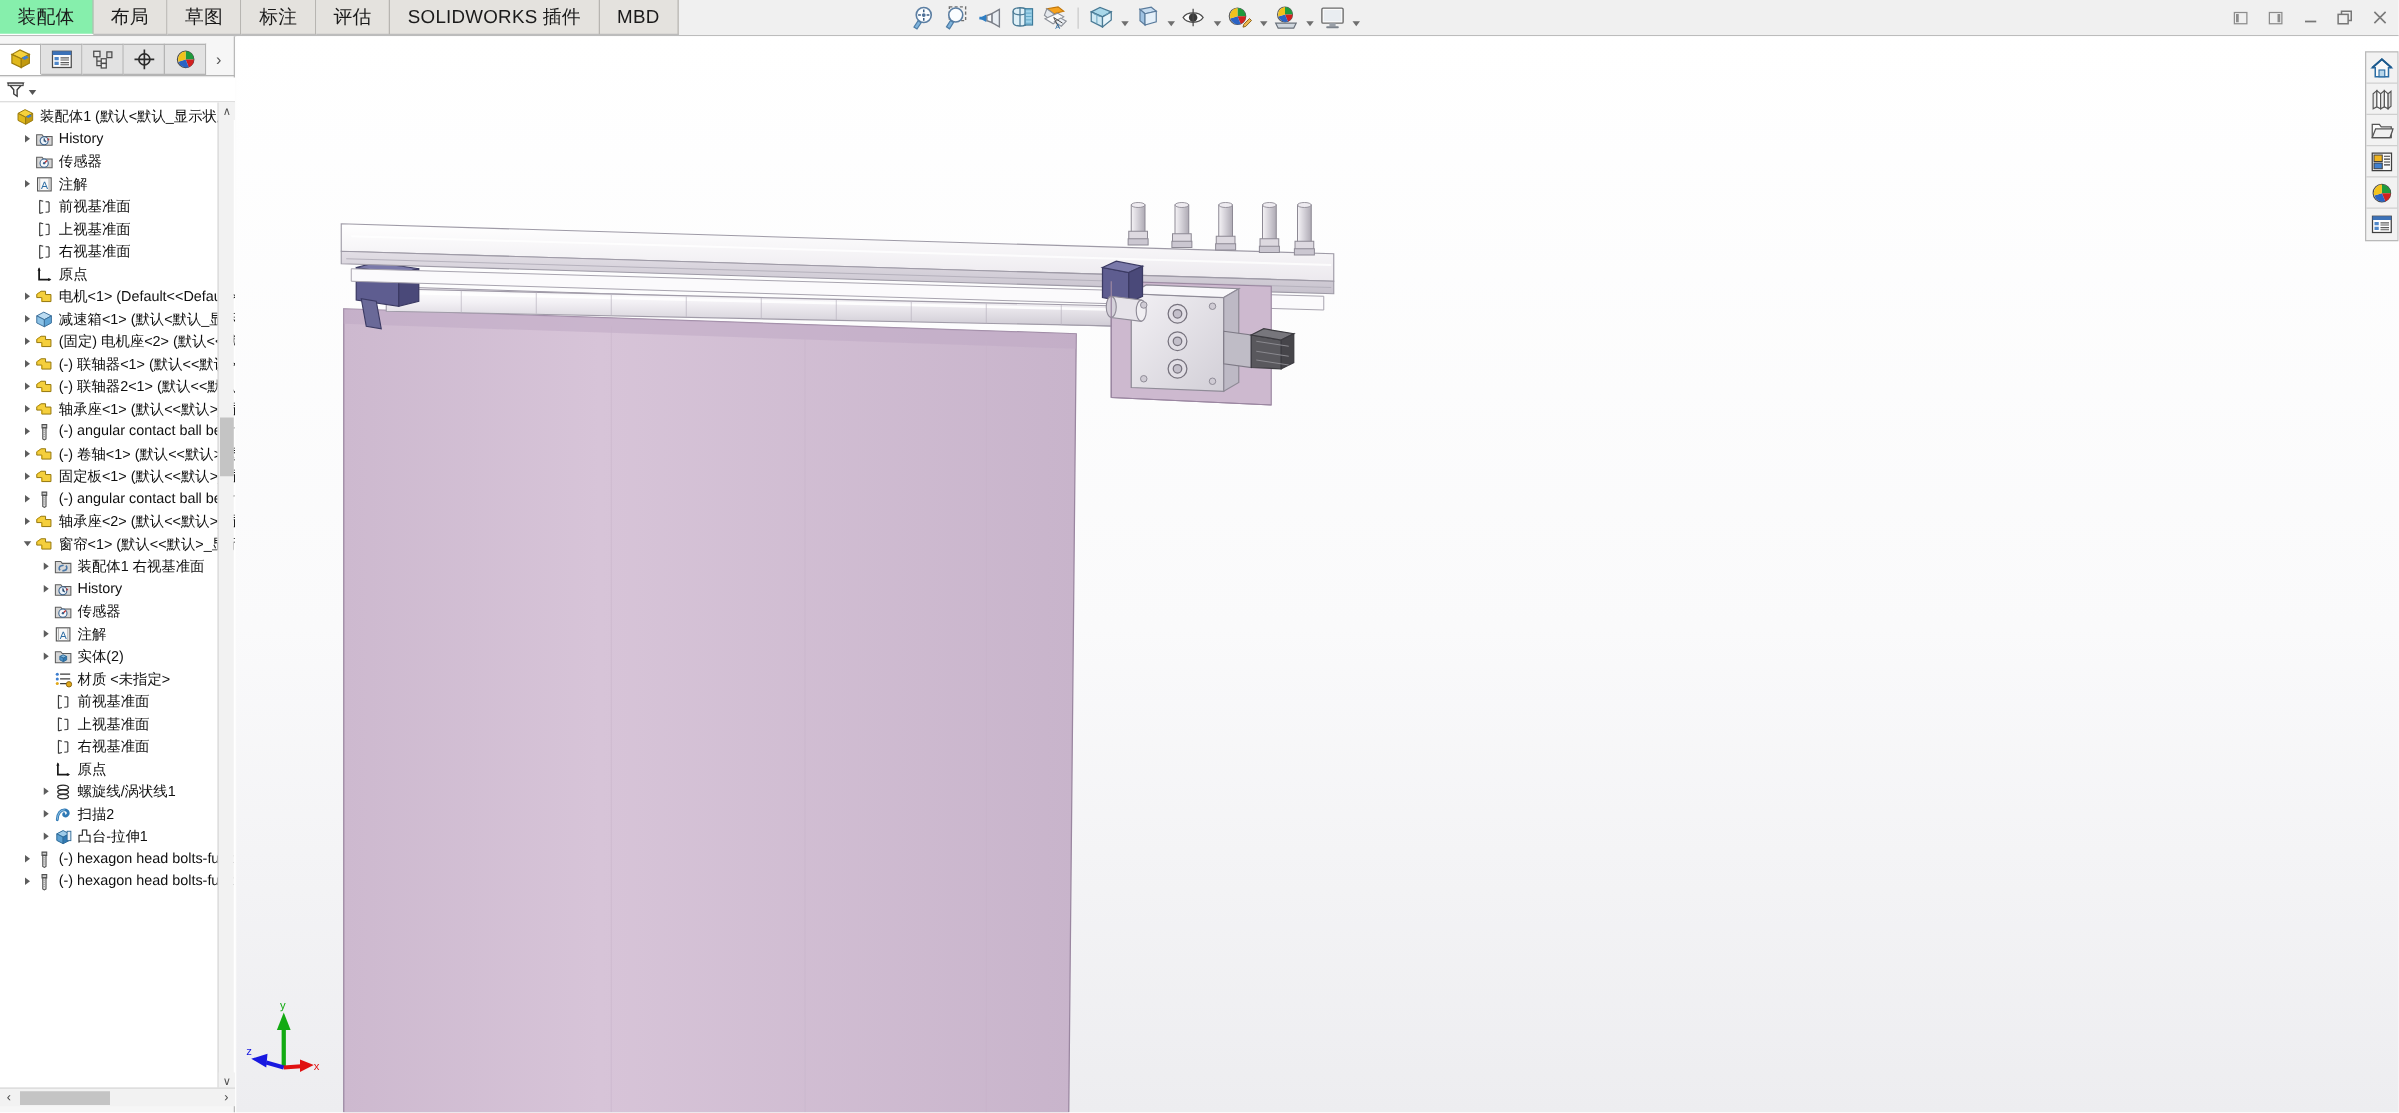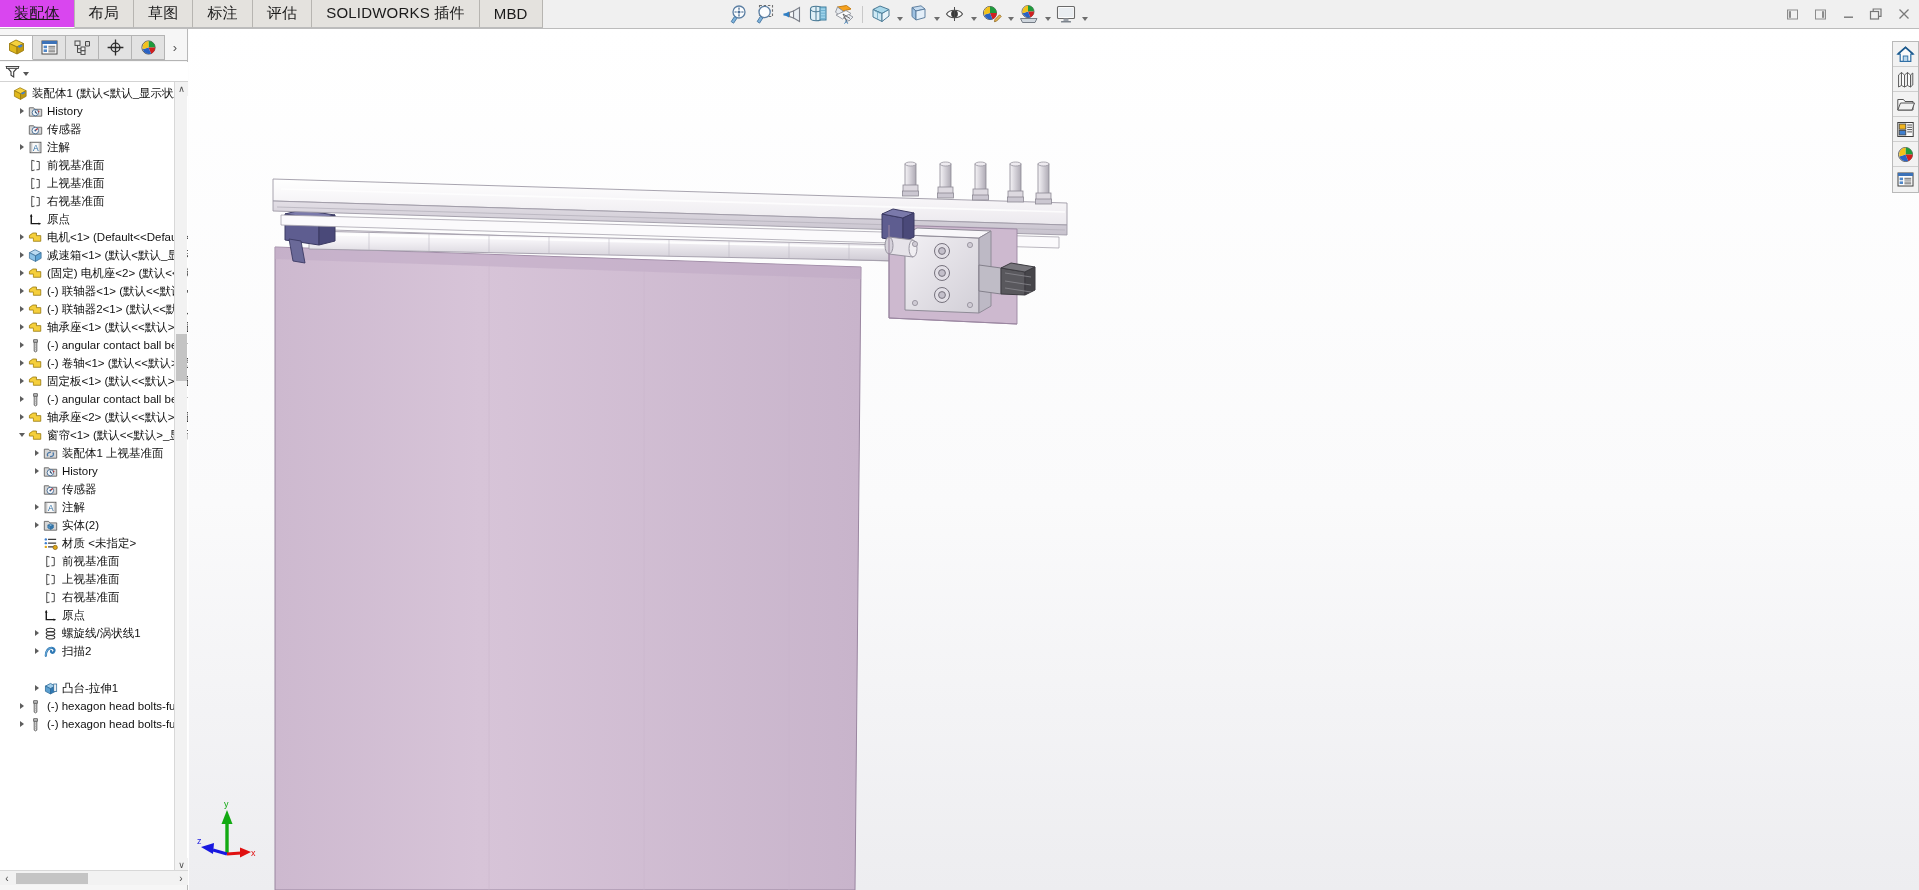--- a/index.html
+++ b/index.html
@@ -29,24 +29,23 @@
     padding: 0 14px;
     font-size: 15px; color: #1a1a1a;
     background: #e4e2de;
     border-right: 1px solid #b7b5b1;
     border-bottom: 1px solid #bcbcbc;
     cursor: default;
     white-space: nowrap;
     letter-spacing: .2px;
   }
   .cmdtab.active {
-    background: #d946ef;
+    background: #86efac;
     border-bottom: 1px solid #ffffff;
     border-right: 1px solid #b7b5b1;
-    text-decoration: underline;
   }
   .cmdtab:first-child { border-left: none; }
 
   
   #viewbar {
     position: absolute;
     left: 728px; top: 0px;
     height: 28px;
     display: flex; align-items: center;
     gap: 2px;
@@ -665,21 +664,21 @@
           </div>
           <div class="trow" style="padding-left: 32px;">
             <span class="twist closed"></span>
             <span class="ticon">
               <svg width="15" height="15" viewBox="0 0 16 16">
                 <path d="M1.4 3.4 L6 3.4 L7.2 5 L14.6 5 L14.6 13 L1.4 13Z" fill="#d7d7d7" stroke="#5d5d5d" stroke-width=".9"></path>
                 <path d="M5.4 11 C4 9.6 4.6 7.4 6.4 7 L8.4 6.6" stroke="#4b78a8" stroke-width="1.4" fill="none"></path>
                 <path d="M10.4 7 C11.8 8.4 11.2 10.6 9.4 11 L7.4 11.4" stroke="#4b78a8" stroke-width="1.4" fill="none"></path>
               </svg>
             </span>
-            <span class="tlabel">装配体1 上视基准面</span>
+            <span class="tlabel">装配体1 右视基准面</span>
           </div>
           <div class="trow" style="padding-left: 32px;">
             <span class="twist closed"></span>
             <span class="ticon">
               <svg width="15" height="15" viewBox="0 0 16 16">
                 <path d="M1.4 4 L6 4 L7.2 5.6 L14.6 5.6 L14.6 13 L1.4 13Z" fill="#d7d7d7" stroke="#5d5d5d" stroke-width=".9"></path>
                 <circle cx="7.8" cy="9.2" r="3.4" fill="#eef4fa" stroke="#39618c" stroke-width=".9"></circle>
                 <path d="M7.8 7 L7.8 9.2 L9.6 10.2" stroke="#39618c" stroke-width="1"></path>
                 <path d="M10.8 6.6 L12.4 8 L10.8 9.4" fill="#c03030"></path>
               </svg>
@@ -797,21 +796,21 @@
           <div class="trow" style="padding-left: 32px;">
             <span class="twist closed"></span>
             <span class="ticon">
               <svg width="15" height="15" viewBox="0 0 16 16">
                 <path d="M3 12.6 C3 7 6 4 9.4 4.2 C12.4 4.4 13.2 7.4 11.4 8.8 C9.8 10 8 9 8.6 7.4" fill="none" stroke="#2f79b5" stroke-width="2.4" stroke-linecap="round"></path>
                 <path d="M3 12.6 C3 7 6 4 9.4 4.2" fill="none" stroke="#7fb6dd" stroke-width="1"></path>
               </svg>
             </span>
             <span class="tlabel">扫描2</span>
           </div>
-          <div class="trow" style="padding-left: 32px; margin-top: 19px;">
+          <div class="trow" style="padding-left: 32px;">
             <span class="twist closed"></span>
             <span class="ticon">
               <svg width="15" height="15" viewBox="0 0 16 16">
                 <path d="M2.6 5.4 L8 2.6 L13.4 5.4 L8 8.2Z" fill="#9ecbe9" stroke="#2f6b99" stroke-width=".85"></path>
                 <path d="M2.6 5.4 L2.6 11 L8 13.8 L8 8.2Z" fill="#5b9fd0" stroke="#2f6b99" stroke-width=".85"></path>
                 <path d="M8 8.2 L13.4 5.4 L13.4 11 L8 13.8Z" fill="#2f79b5" stroke="#2f6b99" stroke-width=".85"></path>
                 <rect x="11.4" y="3.2" width="3.2" height="8" fill="#e8eef4" stroke="#2f6b99" stroke-width=".8"></rect>
               </svg>
             </span>
             <span class="tlabel">凸台-拉伸1</span>

